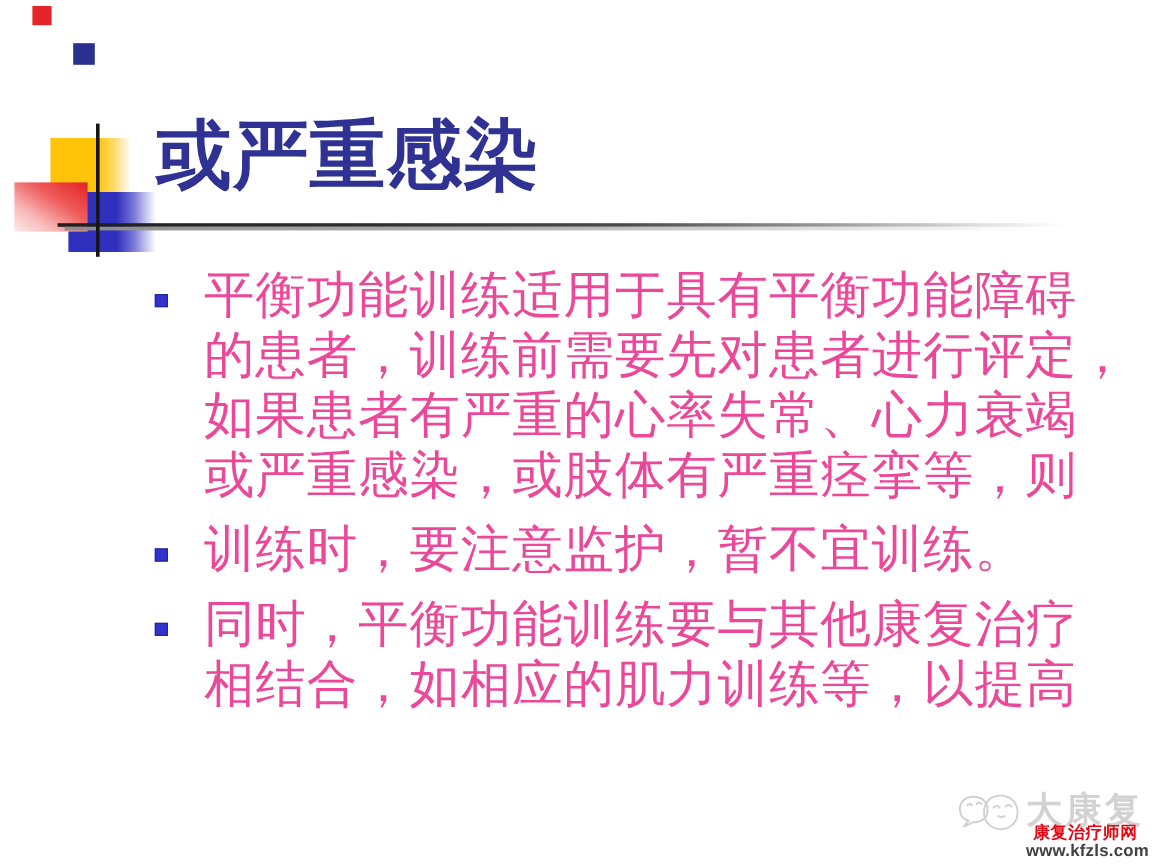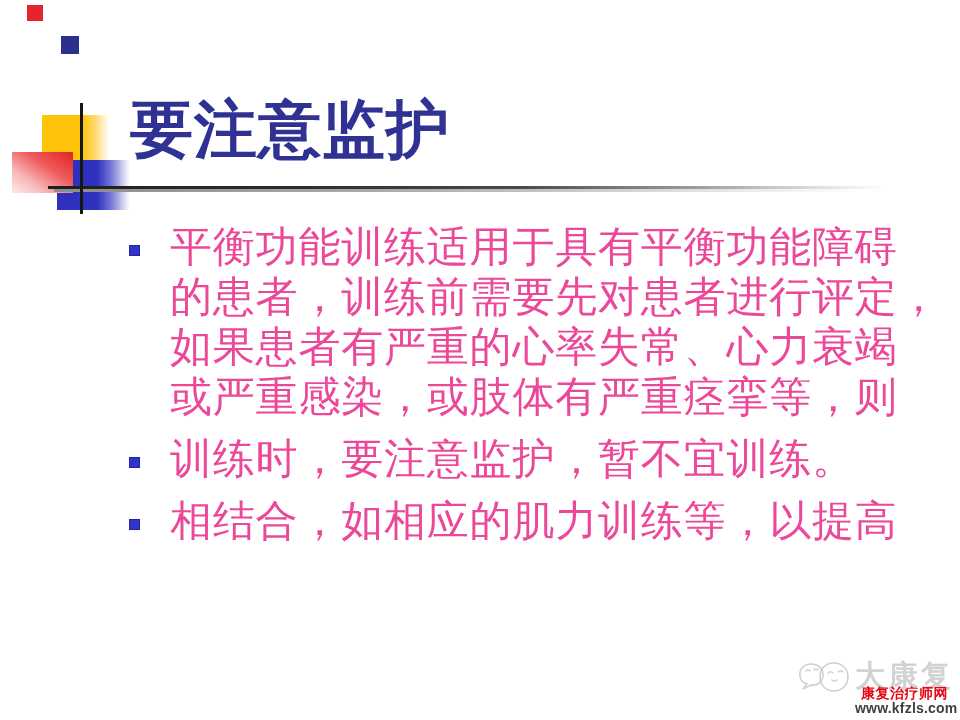--- a/index.html
+++ b/index.html
@@ -63,39 +63,40 @@
 <div class="abs corner-red"></div>
 <div class="abs corner-navy"></div>
 
 <div class="abs deco-yellow"></div>
 <div class="abs deco-blue"></div>
 <div class="abs deco-red"></div>
 <div class="abs crosshair-v"></div>
 <div class="abs rule-dark"></div>
 <div class="abs rule-light"></div>
 
-<div class="abs slide-title">要注意监护</div>
+<div class="abs slide-title">或严重感染</div>
 
 <div class="abs content">
 
   <div class="bullet-item">
     <span class="bullet-marker"></span>
     <div class="bullet-line">平衡功能训练适用于具有平衡功能障碍</div>
     <div class="bullet-line">的患者，训练前需要先对患者进行评定，</div>
     <div class="bullet-line">如果患者有严重的心率失常、心力衰竭</div>
     <div class="bullet-line">或严重感染，或肢体有严重痉挛等，则</div>
   </div>
 
   <div class="bullet-item">
     <span class="bullet-marker"></span>
     <div class="bullet-line">训练时，要注意监护，暂不宜训练。</div>
   </div>
 
   <div class="bullet-item">
     <span class="bullet-marker"></span>
+    <div class="bullet-line">同时，平衡功能训练要与其他康复治疗</div>
     <div class="bullet-line">相结合，如相应的肌力训练等，以提高</div>
   </div>
 
 </div>
 
 <svg class="abs wm-icon" viewBox="0 0 58 42">
   <g fill="none" stroke="#d0d0d0" stroke-width="1.6" stroke-linecap="round">
     <path d="M14 8 C 6 8, 2 14, 3 20 C 3.5 24, 6 27, 10 28 L 6 33 L 14 29 C 20 30, 26 26, 26 19 C 26 12, 21 8, 14 8 Z"></path>
     <path d="M37 7 C 28 7, 23 13, 23 21 C 23 29, 29 35, 37 35 C 45 35, 51 29, 51 21 C 51 13, 45 7, 37 7 Z"></path>
     <path d="M9 15 q 2 -2 4 0"></path>

